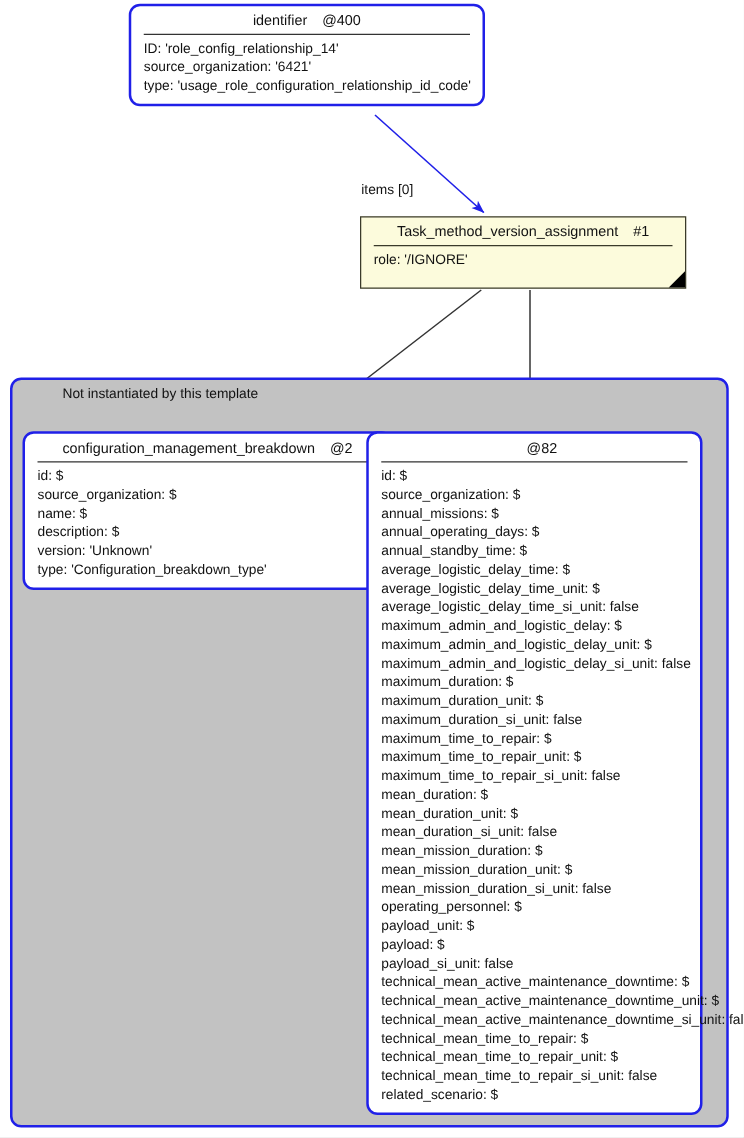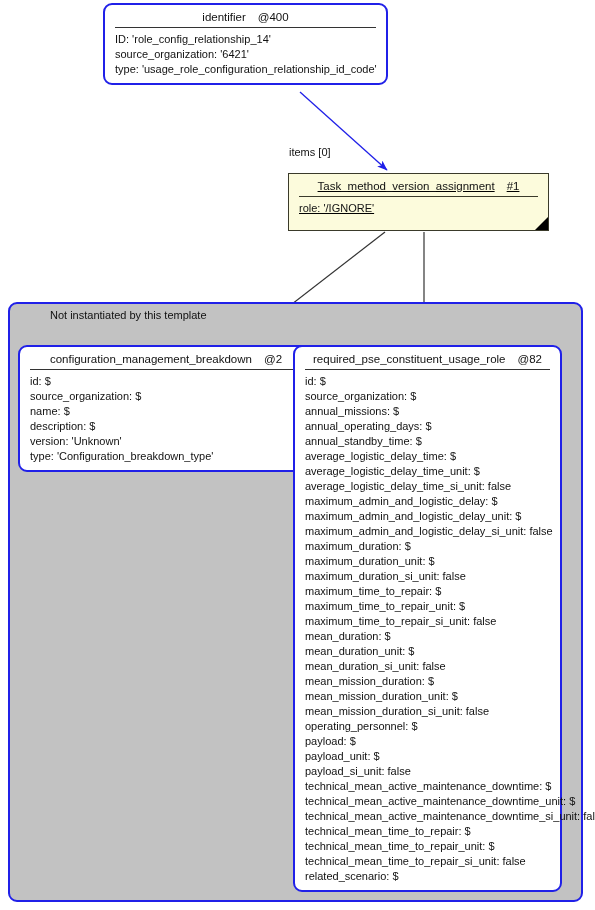--- a/index.html
+++ b/index.html
@@ -70,21 +70,20 @@
     color: #111111;
   }
 
   
   .note {
     position: absolute;
     background: #fcfbdc;
     border: 1px solid #3a3a2a;
     box-sizing: border-box;
     padding: 5px 8px 6px 8px;
-    text-decoration: underline;
   }
   .note .entity-rule {
     border-top: 1px solid #3a3a2a;
   }
   .note-fold {
     position: absolute;
     right: 0;
     bottom: 0;
     width: 0;
     height: 0;
@@ -192,21 +191,20 @@
       <div class="attr">source_organization: $</div>
       <div class="attr">name: $</div>
       <div class="attr">description: $</div>
       <div class="attr">version: 'Unknown'</div>
       <div class="attr">type: 'Configuration_breakdown_type'</div>
     </div>
   </div>
 
   <div class="entity overflow-attrs" style="left:293px; top:345px; width:269px;">
     <div class="entity-header">
-      <span class="entity-name">required_pse_constituent_usage_role</span>
       <span class="entity-id">@82</span>
     </div>
     <div class="entity-rule"></div>
     <div class="attr-list" id="usage-role-attrs">
         <div class="attr">id: $</div>
         <div class="attr">source_organization: $</div>
         <div class="attr">annual_missions: $</div>
         <div class="attr">annual_operating_days: $</div>
         <div class="attr">annual_standby_time: $</div>
         <div class="attr">average_logistic_delay_time: $</div>
@@ -221,22 +219,22 @@
         <div class="attr">maximum_time_to_repair: $</div>
         <div class="attr">maximum_time_to_repair_unit: $</div>
         <div class="attr">maximum_time_to_repair_si_unit: false</div>
         <div class="attr">mean_duration: $</div>
         <div class="attr">mean_duration_unit: $</div>
         <div class="attr">mean_duration_si_unit: false</div>
         <div class="attr">mean_mission_duration: $</div>
         <div class="attr">mean_mission_duration_unit: $</div>
         <div class="attr">mean_mission_duration_si_unit: false</div>
         <div class="attr">operating_personnel: $</div>
+        <div class="attr">payload_unit: $</div>
         <div class="attr">payload: $</div>
-        <div class="attr">payload_unit: $</div>
         <div class="attr">payload_si_unit: false</div>
         <div class="attr">technical_mean_active_maintenance_downtime: $</div>
         <div class="attr">technical_mean_active_maintenance_downtime_unit: $</div>
         <div class="attr">technical_mean_active_maintenance_downtime_si_unit: false</div>
         <div class="attr">technical_mean_time_to_repair: $</div>
         <div class="attr">technical_mean_time_to_repair_unit: $</div>
         <div class="attr">technical_mean_time_to_repair_si_unit: false</div>
         <div class="attr">related_scenario: $</div>
       </div>
   </div>

